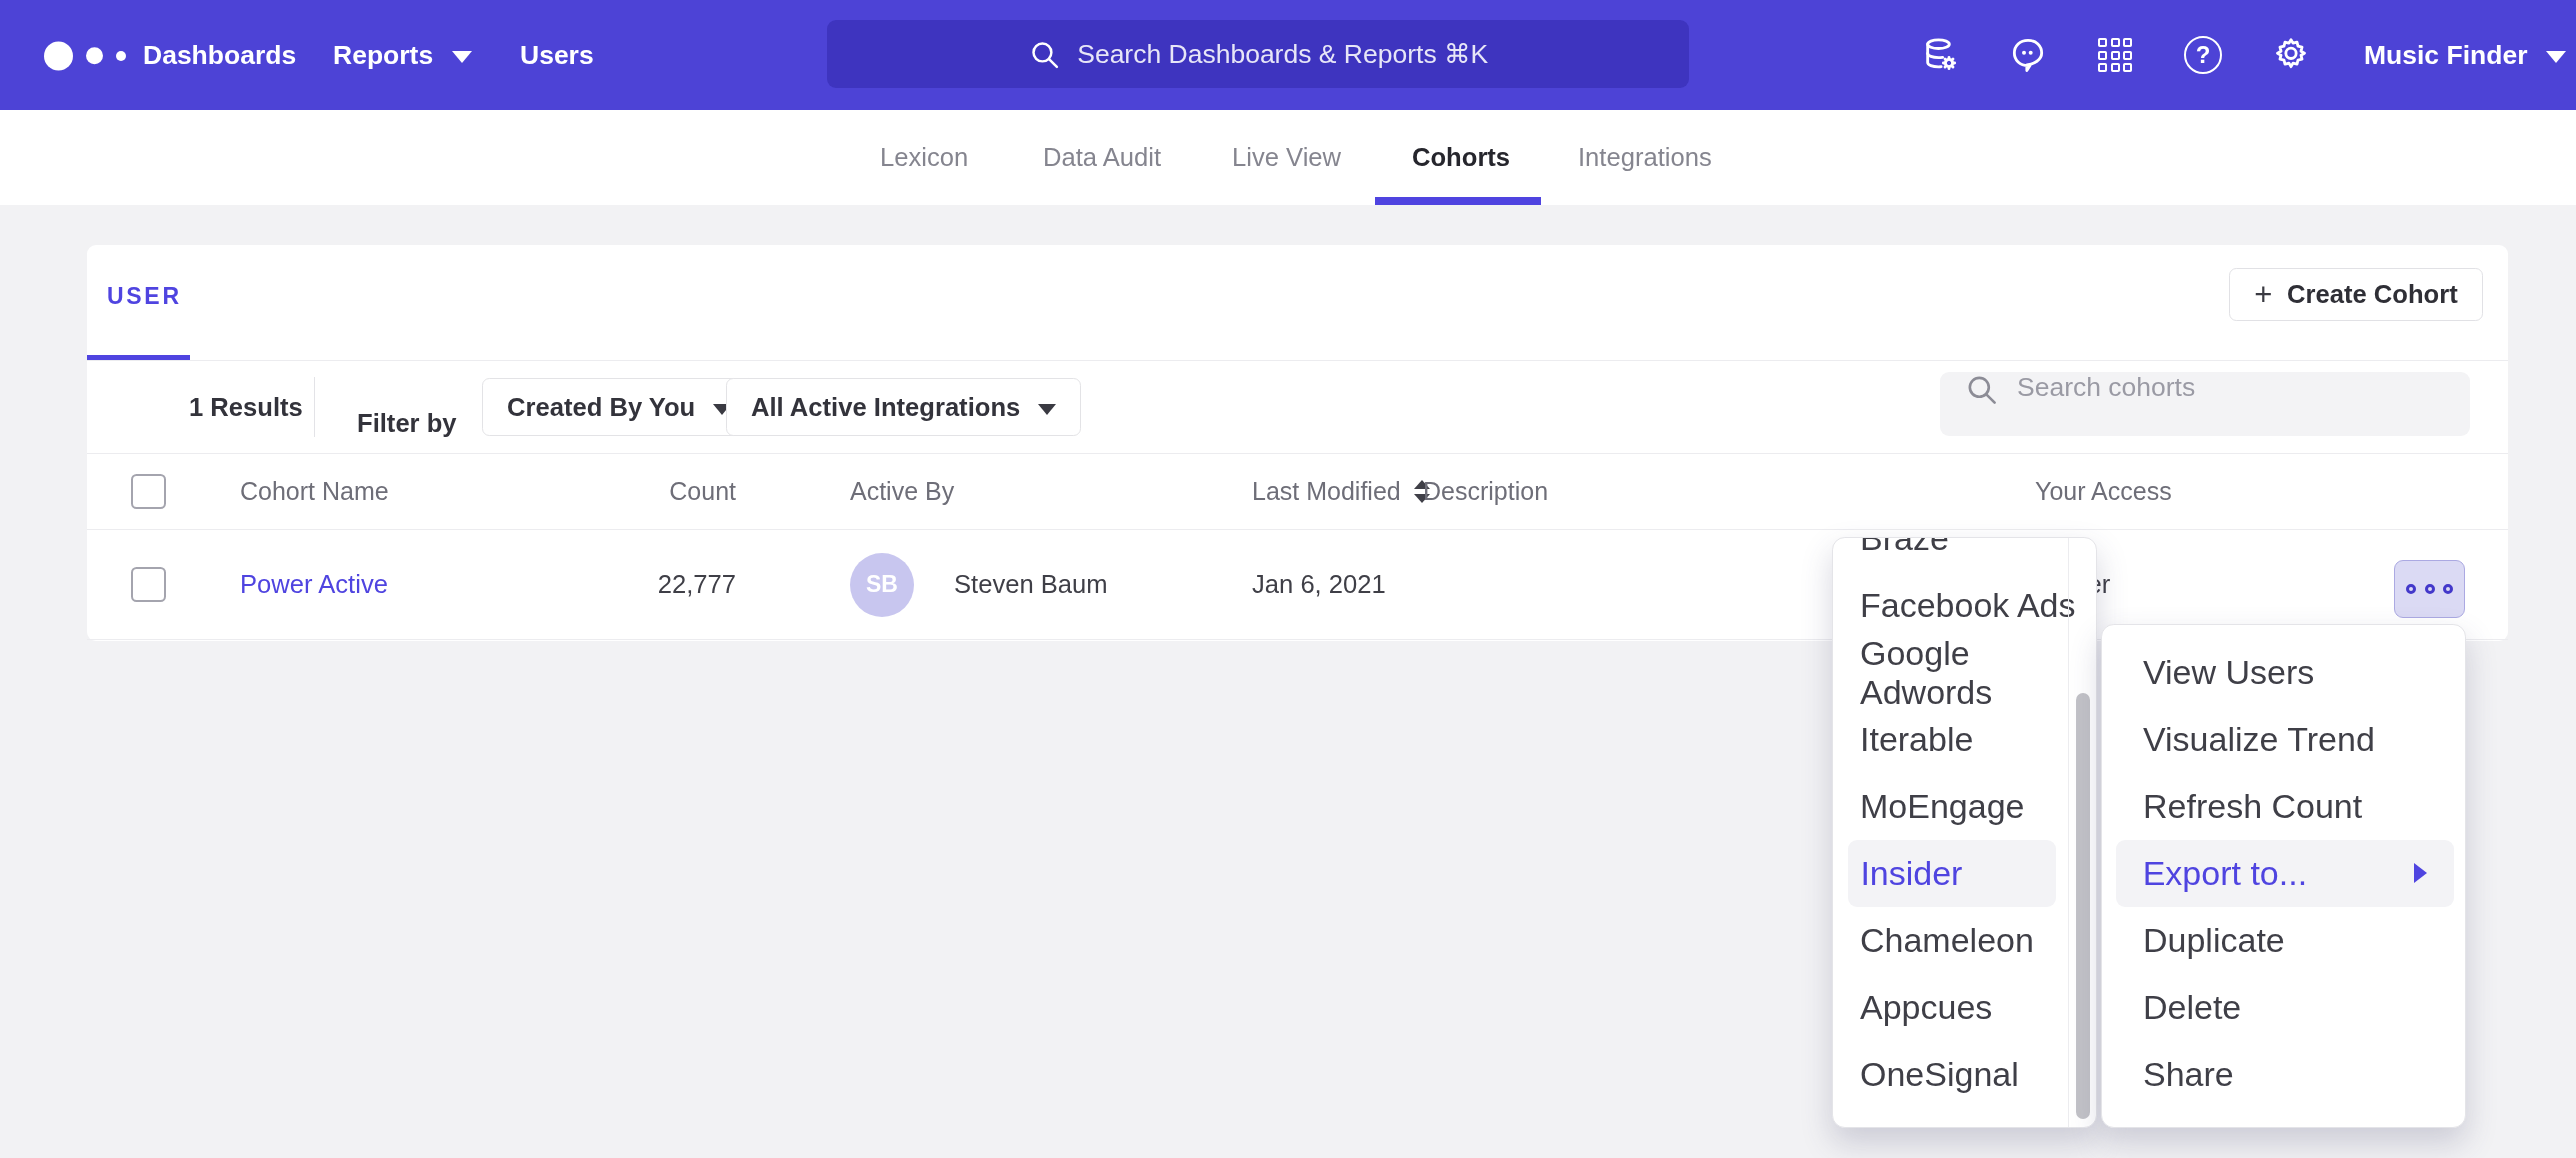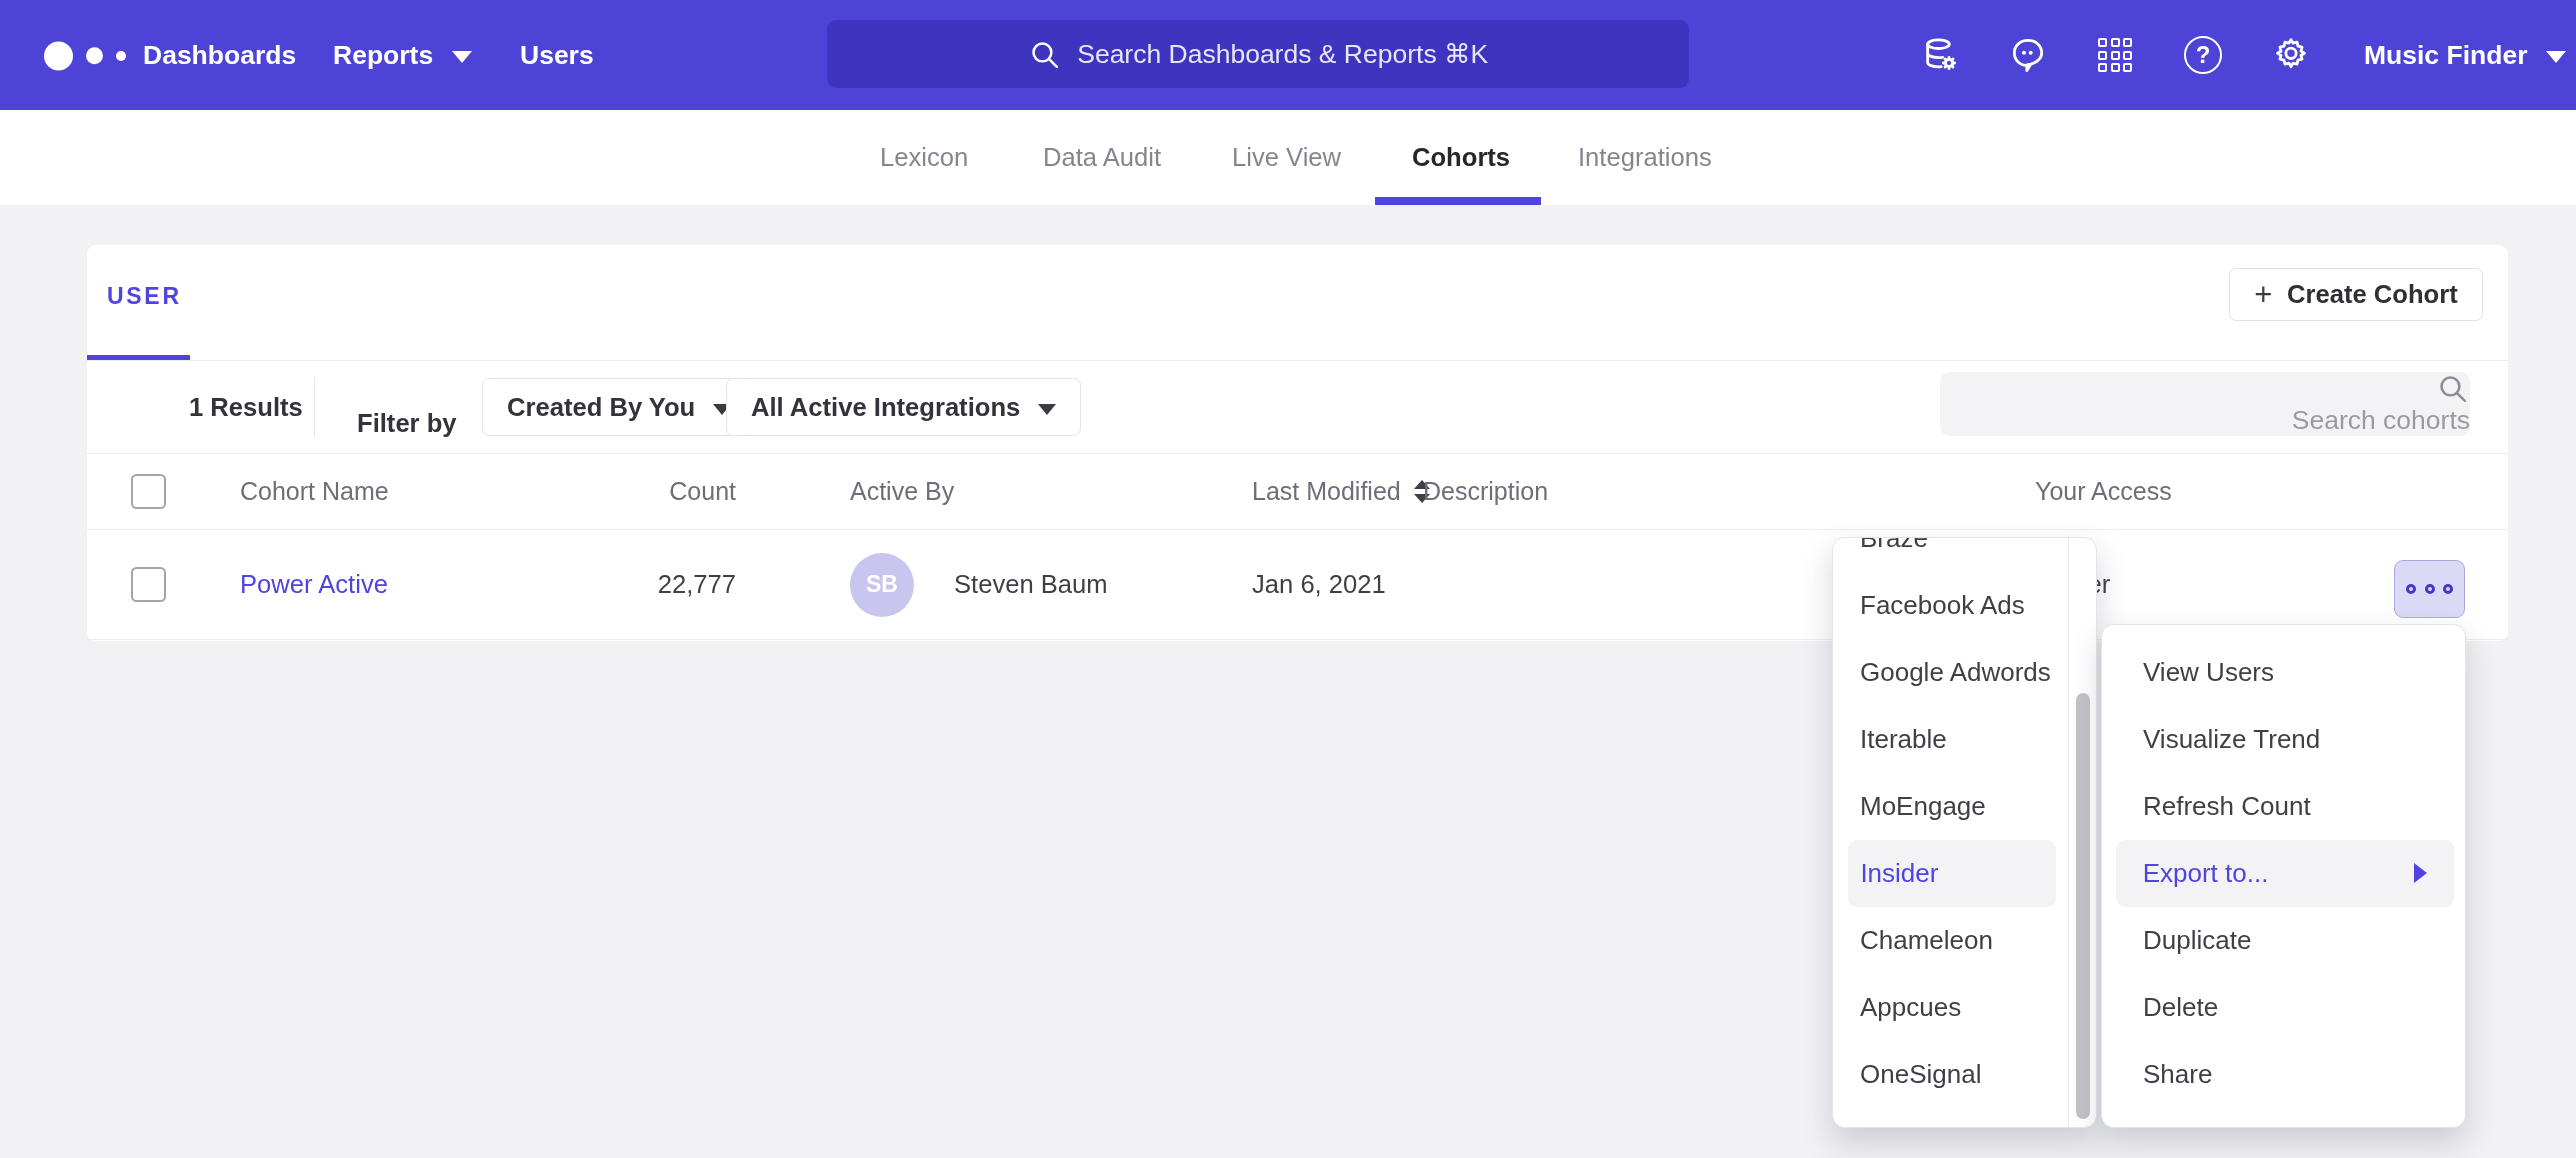--- a/index.html
+++ b/index.html
@@ -41,21 +41,21 @@
   .create-btn .plus { font-size:31px; font-weight:400; margin-right:14.6px; color:#3A3A42; }
 
   
   .filter-row { position:absolute; left:0; top:116px; width:2421px; height:93px; border-bottom:0.9px solid #ECECEF; }
   .results { position:absolute; left:102px; top:0; height:93px; display:flex; align-items:center; font-size:25.6px; font-weight:600; color:#33333B; }
   .vdivider { position:absolute; left:227px; top:16.4px; width:0.9px; height:60px; background:#E3E3E7; }
   .filter-by { position:absolute; left:270px; top:16px; height:93px; display:flex; align-items:center; font-size:25.6px; font-weight:600; color:#33333B; }
   .dd { position:absolute; top:17.4px; height:58px; border:1.8px solid #E3E3E6; border-radius:7.3px; background:#fff; display:flex; align-items:center; padding:0 24px; font-size:25.6px; font-weight:600; color:#33333B; cursor:pointer; }
   .dd .dcaret { width:0; height:0; border-left:9px solid transparent; border-right:9px solid transparent; border-top:11px solid #3A3A42; margin-left:18px; margin-top:3.7px; }
   .dd-created { left:395px; } .dd-integrations { left:639px; }
-  .cohort-search { position:absolute; left:1853px; top:11px; width:530px; height:64px; background:#F3F3F5; border-radius:9px; display:flex; align-items:flex-end; padding-left:24px; cursor:text;flex-direction:column; }
+  .cohort-search { position:absolute; left:1853px; top:11px; width:530px; height:64px; background:#F3F3F5; border-radius:9px; display:flex; align-items:flex-start; padding-left:24px; cursor:text; }
   .cohort-search .ph { color:#9A9AA4; font-size:26.5px; margin-left:18px; }
 
   
   .thead { position:absolute; left:0; top:209px; width:2421px; height:76px; border-bottom:0.9px solid #ECECEF; font-size:25px; color:#6E6E78; }
   .trow { position:absolute; left:0; top:285px; width:2421px; height:110px; border-bottom:0.9px solid #ECECEF; font-size:25.6px; color:#3F3F47; }
   .cell { position:absolute; top:0; height:100%; display:flex; align-items:center; }
   .c-check { left:44px; } .c-name { left:153px; } .c-count { left:457px; width:192px; justify-content:flex-end; }
   .c-created { left:763px; } .c-modified { left:1165px; } .c-desc { left:1336px; } .c-access { left:1948px; }
   .checkbox { width:35px; height:35px; border:2.7px solid #A4A4AE; border-radius:5.5px; background:#fff; cursor:pointer; }
   .sort-icon { margin-left:12.8px; display:inline-flex; flex-direction:column; gap:4.6px; }
@@ -64,21 +64,21 @@
   .sort-icon .down { border-top:9px solid #3F3F47; }
   .link { color:#4F44E0; cursor:pointer; }
   .avatar { width:64px; height:64px; border-radius:50%; background:#C8C6EF; color:#fff; font-size:23px; font-weight:700; display:flex; align-items:center; justify-content:center; margin-right:40px; }
   .more-btn { position:absolute; left:2307px; top:30px; width:71px; height:58px; background:#DBDAF4; border:1.8px solid #ABA9E2; border-radius:9px; display:flex; align-items:center; justify-content:center; gap:8.2px; cursor:pointer; }
   .more-btn i { width:10px; height:10px; border:3.7px solid #4338CA; border-radius:50%; }
 
   
   .menu { background:#fff; border:0.9px solid #E4E4E8; border-radius:12.8px; box-shadow:0 14.6px 31px rgba(70,70,110,0.22); position:absolute; }
   .menu1 { left:1832px; top:537px; width:265px; height:591px; z-index:30; overflow:hidden; }
   .menu1-list { margin-top:-33px; }
-  .m-item { height:67px; display:flex; align-items:center; padding-left:27px; font-size:26px; color:#3F3F47; cursor:pointer; }
+  .m-item { height:67px; display:flex; align-items:center; padding-left:27px; font-size:34px; color:#3F3F47; cursor:pointer; }
   .menu1 .m-item.sel { background:#F3F3F6; border-radius:9px; margin-left:14.6px; margin-right:40px; padding-left:12.8px; color:#4F44E0; }
   .m1-sep { position:absolute; right:27px; top:0; bottom:0; width:0.9px; background:#ECECEF; }
   .m1-thumb { position:absolute; right:6.4px; top:155px; width:13.7px; height:426px; background:#C2C2C7; border-radius:7.3px; cursor:grab; }
 
   .menu2 { left:2101px; top:624px; width:365px; height:504px; z-index:31; padding-top:13.7px; overflow:hidden; }
   .menu2 .m-item { padding-left:41px; position:relative; }
   .menu2 .m-item.sel { background:#F3F3F6; border-radius:9px; margin-left:13.7px; margin-right:11px; padding-left:27px; color:#4F44E0; }
   .submenu-arrow { position:absolute; right:27px; top:50%; transform:translateY(-50%); width:0; height:0; border-top:10px solid transparent; border-bottom:10px solid transparent; border-left:13.7px solid #4F44E0; }
 
   svg { display:block; }

